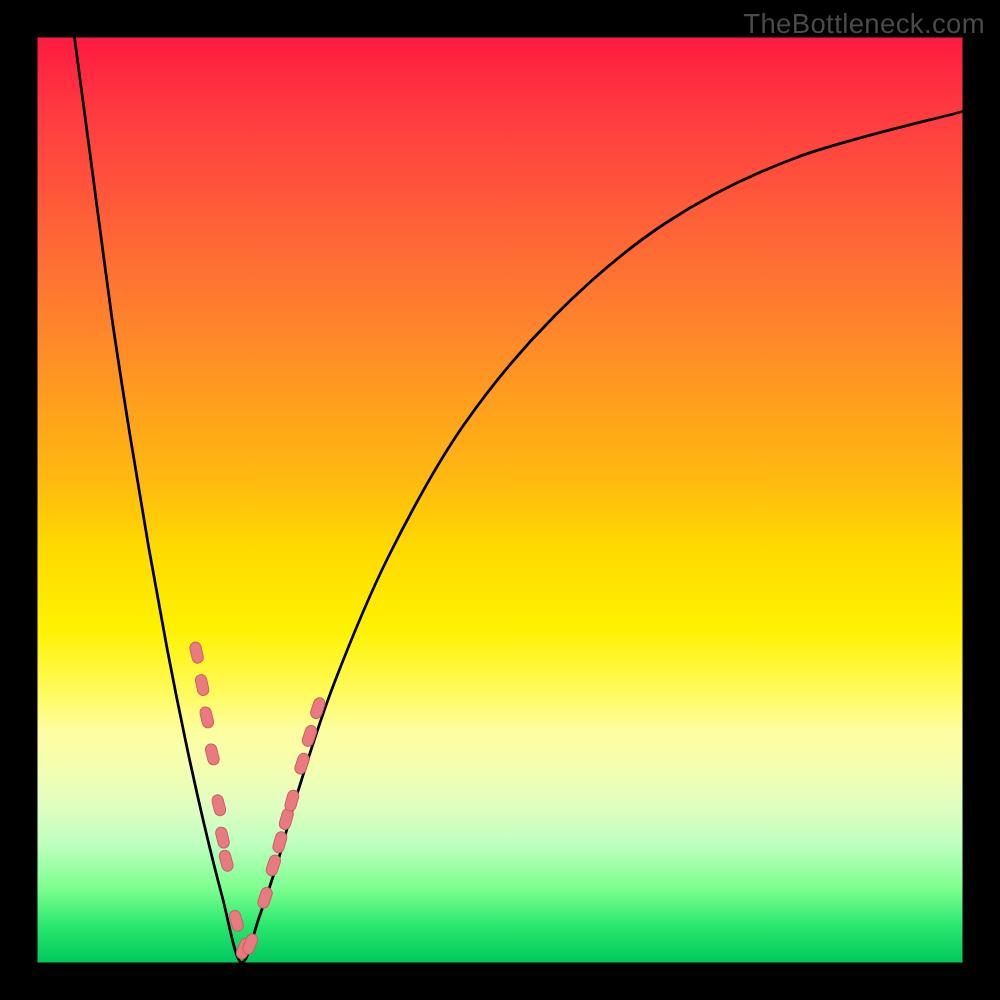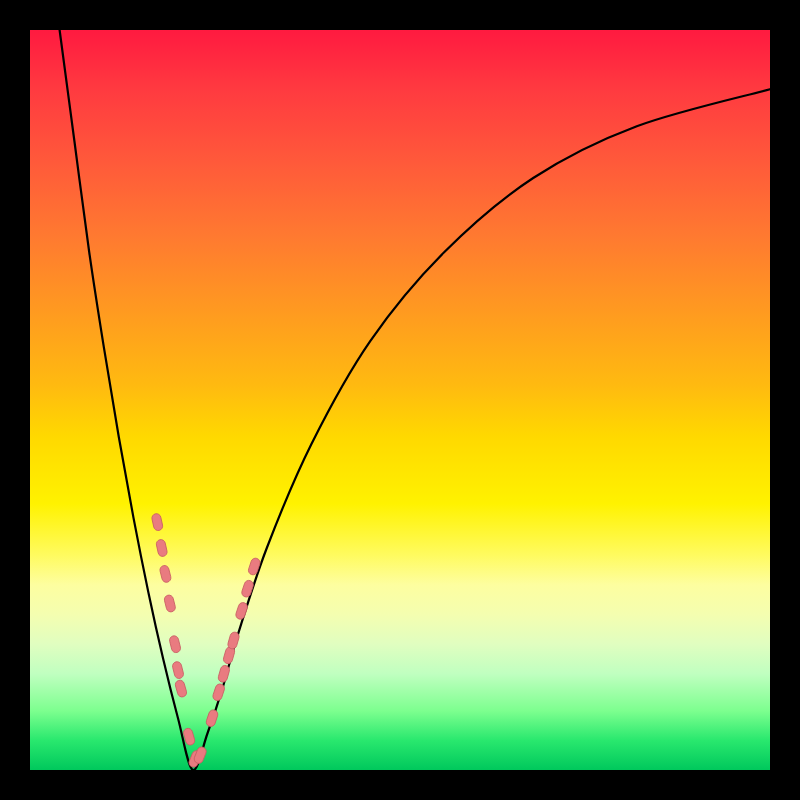--- a/index.html
+++ b/index.html
@@ -70,20 +70,21 @@
   .bead {
     fill: #e97b80;
     stroke: #c95e63;
     stroke-width: 0.8;
   }
 </style>
 </head>
 <body>
 
 <div class="frame">
+  <div class="watermark">TheBottleneck.com</div>
   <div class="plot-area">
     <svg class="curve-layer" viewBox="0 0 740 740">
       <path id="curve-path" class="curve-path" d="M 29.60 0.00 C 32.07 18.50, 39.47 74.00, 44.40 111.00 C 49.33 148.00, 54.27 187.47, 59.20 222.00 C 64.13 256.53, 69.07 287.37, 74.00 318.20 C 78.93 349.03, 83.87 378.63, 88.80 407.00 C 93.73 435.37, 98.67 462.50, 103.60 488.40 C 108.53 514.30, 113.47 538.97, 118.40 562.40 C 123.33 585.83, 128.27 608.03, 133.20 629.00 C 138.13 649.97, 143.07 669.70, 148.00 688.20 C 152.93 706.70, 157.87 737.53, 162.80 740.00 C 167.73 742.47, 172.67 716.57, 177.60 703.00 C 182.53 689.43, 187.47 674.63, 192.40 658.60 C 197.33 642.57, 199.80 630.23, 207.20 606.80 C 214.60 583.37, 224.47 550.07, 236.80 518.00 C 249.13 485.93, 263.93 448.93, 281.20 414.40 C 298.47 379.87, 318.20 342.87, 340.40 310.80 C 362.60 278.73, 387.27 249.13, 414.40 222.00 C 441.53 194.87, 471.13 168.97, 503.20 148.00 C 535.27 127.03, 567.33 111.00, 606.80 96.20 C 646.27 81.40, 717.80 65.37, 740.00 59.20"></path>
       <g id="beads-group">
           <rect x="-8.50" y="-4.50" width="17" height="9" rx="4.5" ry="4.5" class="bead" transform="translate(127.28 492.10) rotate(77.5)"></rect>
           <rect x="-8.50" y="-4.50" width="17" height="9" rx="4.5" ry="4.5" class="bead" transform="translate(131.72 518.00) rotate(77.5)"></rect>
           <rect x="-8.50" y="-4.50" width="17" height="9" rx="4.5" ry="4.5" class="bead" transform="translate(135.42 543.90) rotate(76.0)"></rect>
           <rect x="-8.50" y="-4.50" width="17" height="9" rx="4.5" ry="4.5" class="bead" transform="translate(139.86 573.50) rotate(76.0)"></rect>
           <rect x="-8.50" y="-4.50" width="17" height="9" rx="4.5" ry="4.5" class="bead" transform="translate(145.04 614.20) rotate(76.0)"></rect>
           <rect x="-8.50" y="-4.50" width="17" height="9" rx="4.5" ry="4.5" class="bead" transform="translate(148.00 640.10) rotate(76.0)"></rect>

